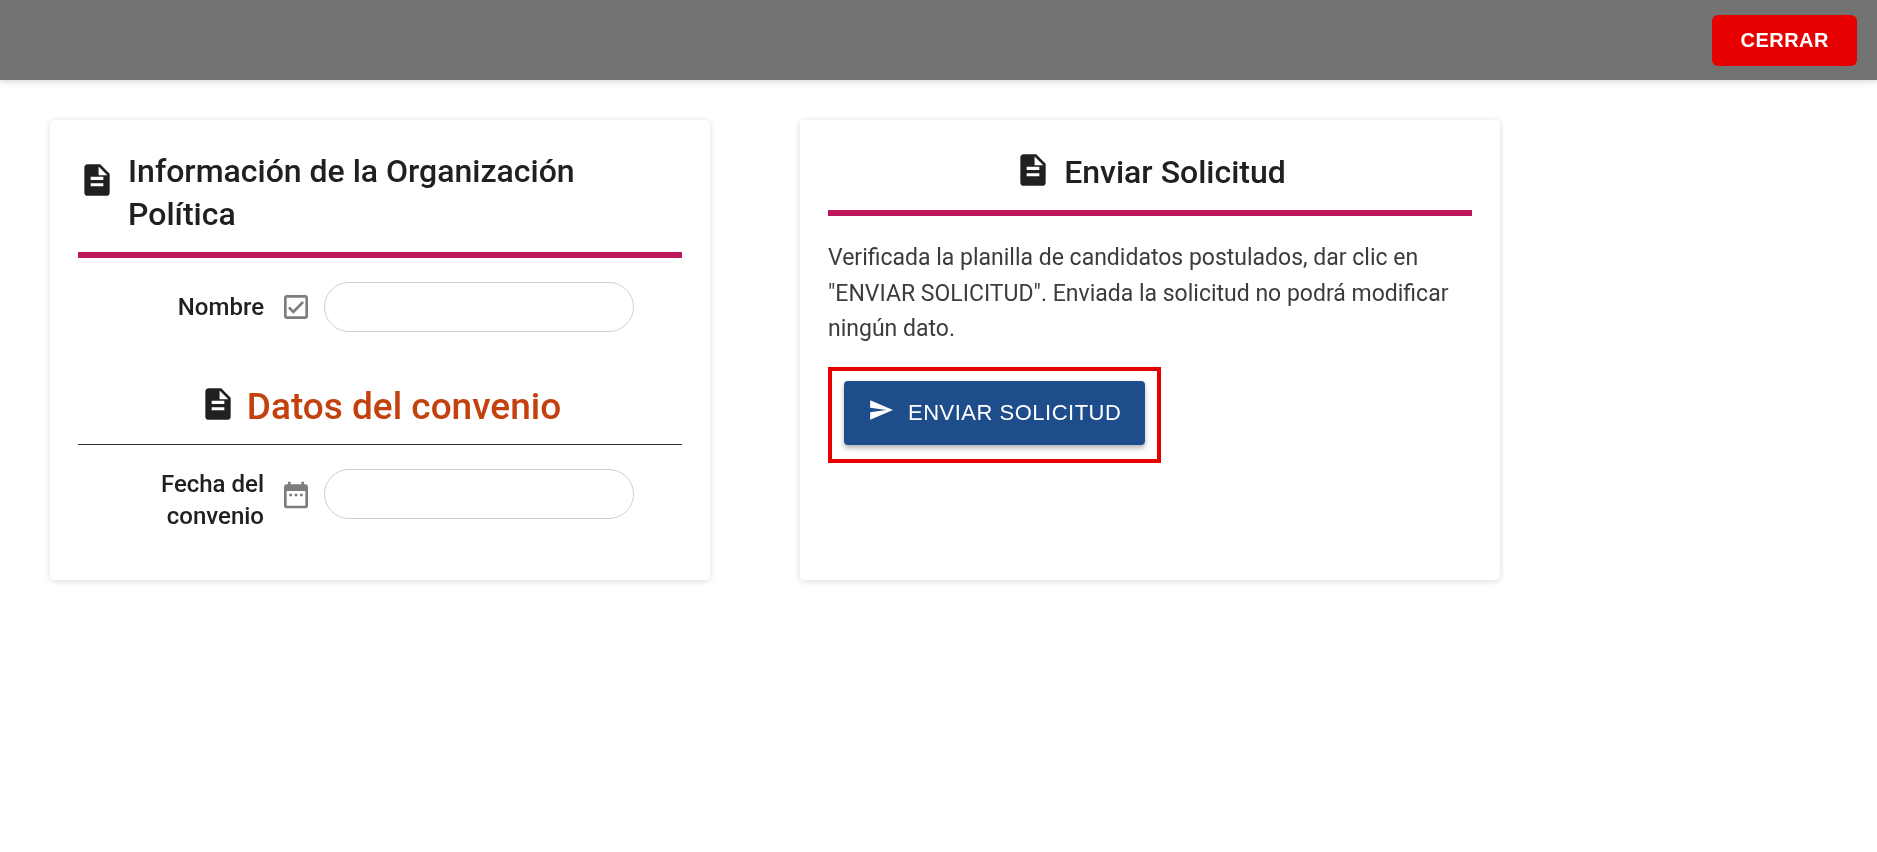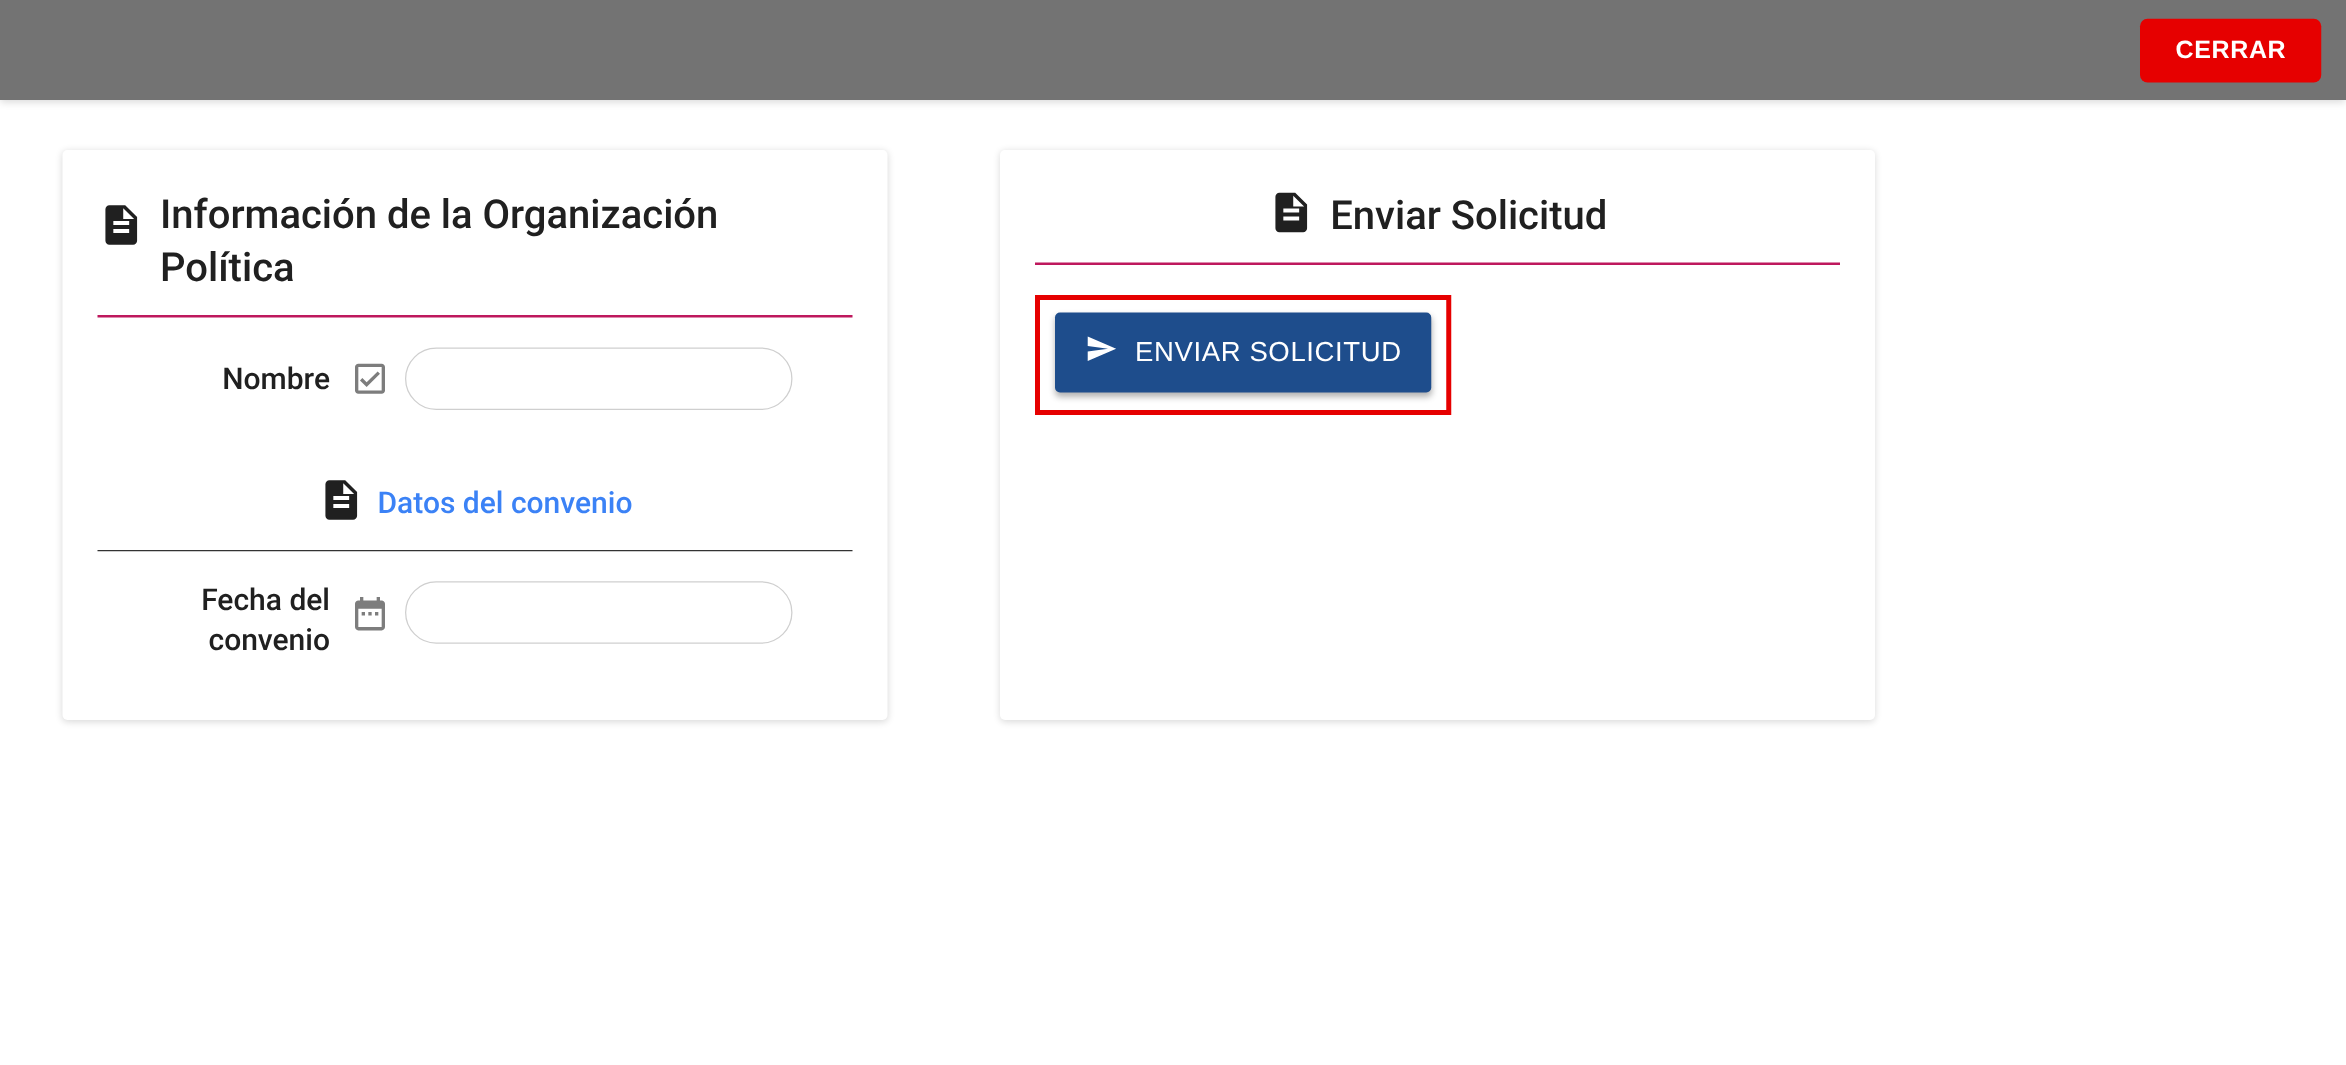--- a/index.html
+++ b/index.html
@@ -49,21 +49,21 @@
       width: 660px;
     }
     .card-right {
       width: 700px;
     }
     .card-header {
       display: flex;
       align-items: flex-start;
       gap: 12px;
       padding: 10px 0 16px 0;
-      border-bottom: 2px solid #be185d;
+      border-bottom: 6px solid #be185d;
       margin-bottom: 24px;
     }
     .card-header-center {
       justify-content: center;
       align-items: center;
     }
     .card-title {
       font-size: 32px;
       font-weight: 500;
       color: #202020;
@@ -111,23 +111,23 @@
     .section-header {
       display: flex;
       align-items: center;
       justify-content: center;
       gap: 10px;
       padding: 34px 0 16px 0;
       border-bottom: 1px solid #333;
       margin-bottom: 24px;
     }
     .section-title {
-      font-size: 24px;
-      font-weight: 500;
-      color: #3b82f6;
+      font-size: 37px;
+      font-weight: 500;
+      color: #c2410c;
     }
     .instruction-text {
       font-size: 23px;
       color: #3c3c3c;
       line-height: 1.55;
       margin-bottom: 20px;
     }
     .highlight-box {
       border: 4px solid #e60000;
       display: inline-block;
@@ -203,20 +203,21 @@
   <div class="card card-right">
     <div class="card-header card-header-center">
       <span>
         <svg width="38" height="40" viewBox="0 0 24 24" fill="#202020">
           <path d="M14 2H6c-1.1 0-2 .9-2 2v16c0 1.1.9 2 2 2h12c1.1 0 2-.9 2-2V8l-6-6zm2 14H8v-2h8v2zm0-4H8v-2h8v2zm-3-5V3.5L18.5 9H13z"></path>
         </svg>
       </span>
       <h2 class="card-title-center">Enviar Solicitud</h2>
     </div>
 
+    <p class="instruction-text">Verificada la planilla de candidatos postulados, dar clic en "ENVIAR SOLICITUD". Enviada la solicitud no podrá modificar ningún dato.</p>
 
     <div class="highlight-box">
       <button class="submit-btn">
         <span>
           <svg width="26" height="26" viewBox="0 0 24 24" fill="white">
             <path d="M2.01 21L23 12 2.01 3 2 10l15 2-15 2z"></path>
           </svg>
         </span>
         <span>ENVIAR SOLICITUD</span>
       </button>

